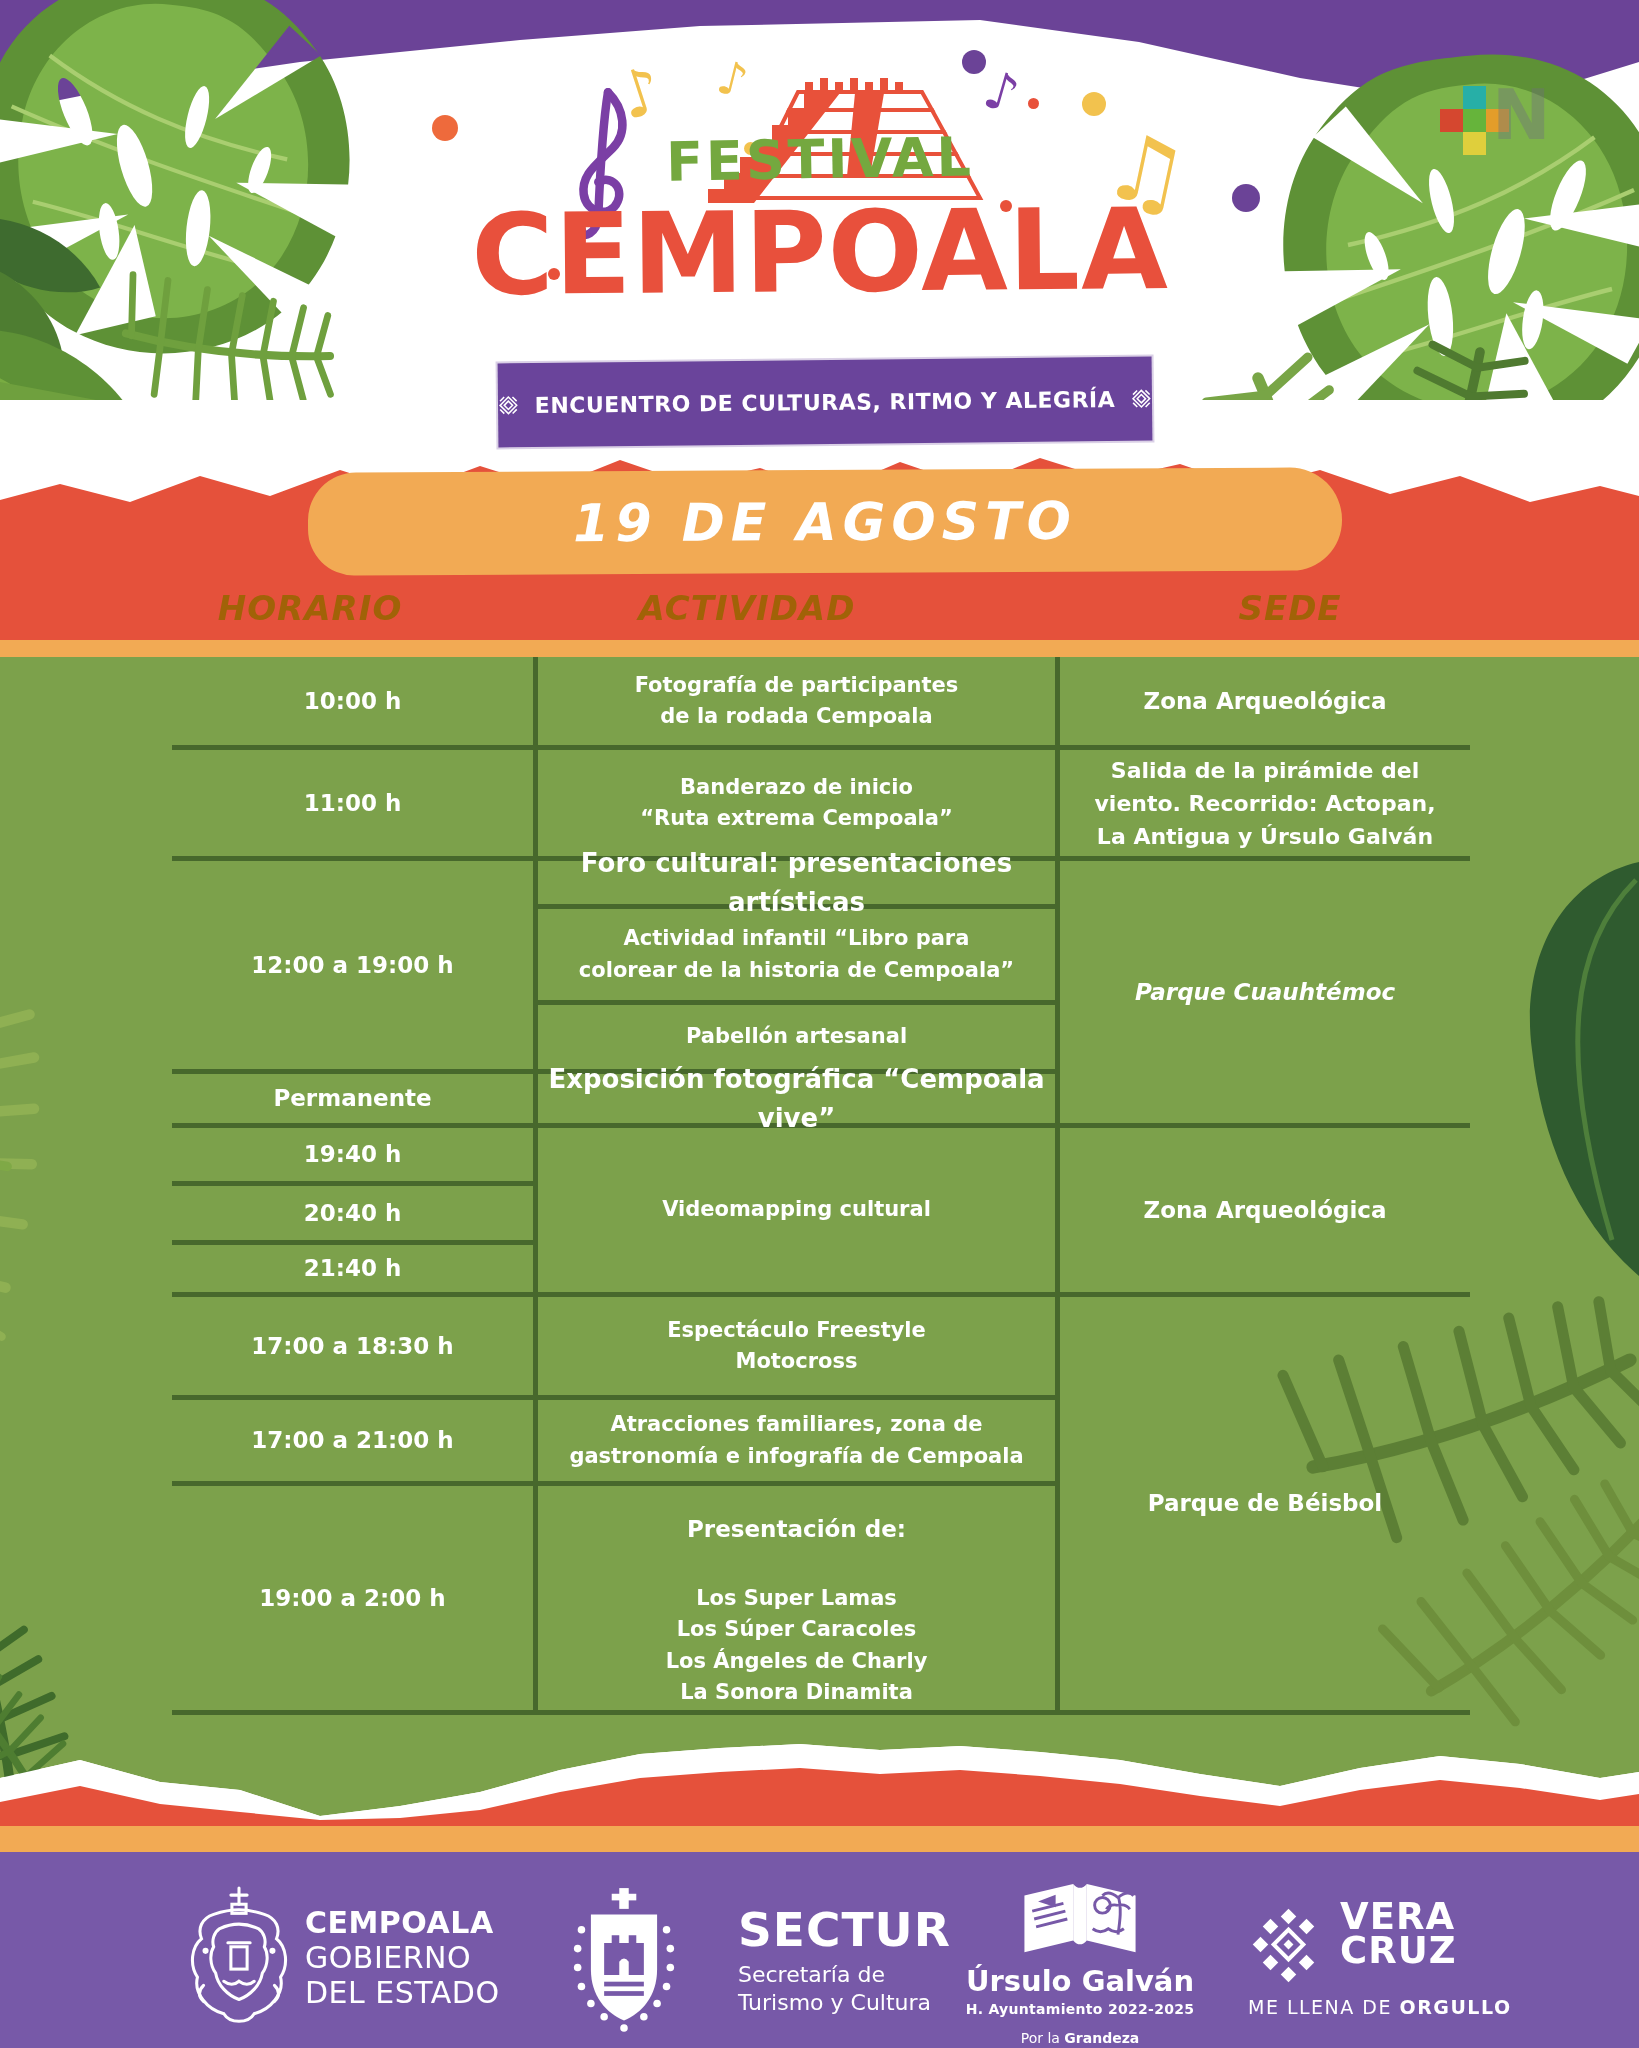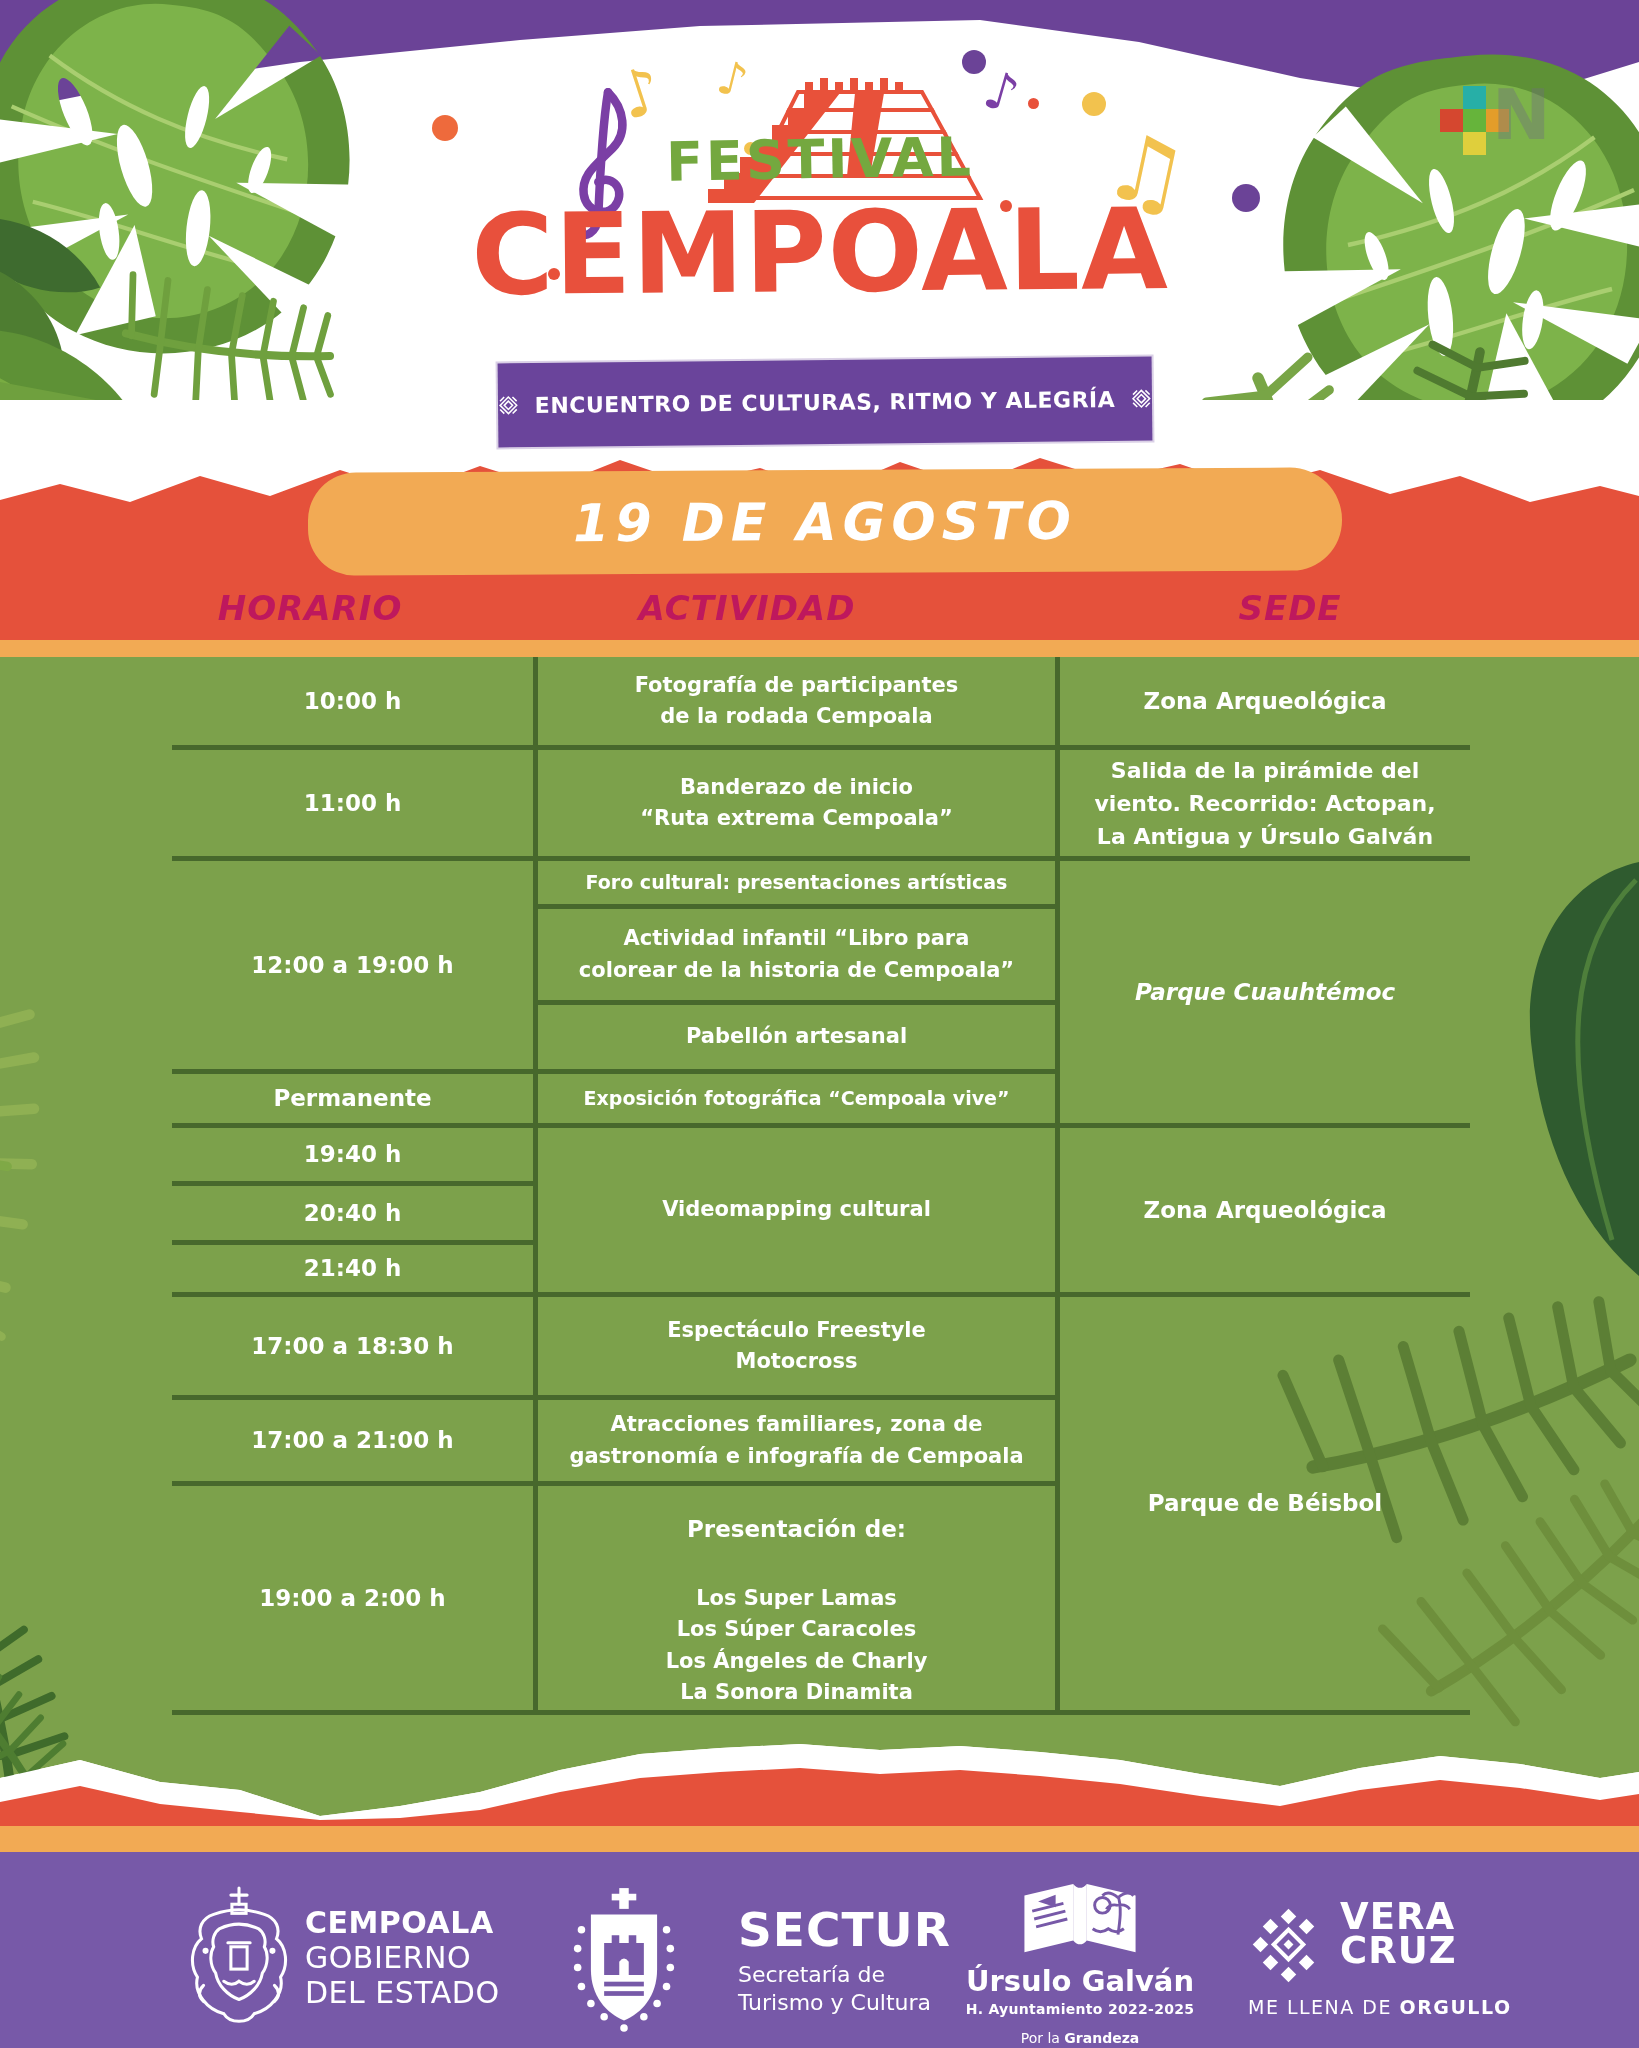--- a/index.html
+++ b/index.html
@@ -18,32 +18,32 @@
   .subtitle-text{color:#fff;font-size:22px;font-weight:bold;letter-spacing:0.5px;white-space:nowrap;}
 
   .deco{position:absolute;z-index:3;}
   .dot{position:absolute;border-radius:50%;z-index:3;}
   .note{position:absolute;z-index:3;font-family:"DejaVu Sans",sans-serif;font-weight:bold;}
 
   
   .date-banner{position:absolute;left:308px;top:470px;width:1034px;height:103px;background:#F2AA54;
     border-radius:48px 52px 50px 46px;transform:rotate(-0.3deg);display:flex;align-items:center;justify-content:center;z-index:4;}
   .date-text{color:#fff;font-size:52px;font-weight:bold;font-style:italic;letter-spacing:6px;}
-  .col-head{position:absolute;top:588px;transform:translateX(-50%);color:#be185d;font-size:34px;
+  .col-head{position:absolute;top:588px;transform:translateX(-50%);color:#a16207;font-size:34px;
     font-weight:bold;font-style:italic;letter-spacing:1px;z-index:4;white-space:nowrap;}
 
   
   .schedule{position:absolute;left:172px;top:657px;display:grid;z-index:3;
     grid-template-columns:361px 527px 410px;
     grid-template-rows:93px 111px 48px 96px 69px 54px 58px 59px 52px 103px 86px 229px;}
   .cell{display:flex;align-items:center;justify-content:center;flex-direction:column;text-align:center;
     color:#fff;font-weight:bold;font-size:21px;line-height:1.5;padding:4px 10px;box-sizing:border-box;
     white-space:pre-line;}
   .time,.venue{font-size:23px;}
-  .fit{font-size:19px;}
+  .fit{font-size:26px;}
   .v{border-left:5px solid #47682C;border-right:5px solid #47682C;}
   .bb{border-bottom:5px solid #47682C;}
   .presenta{justify-content:flex-start;padding-top:26px;gap:36px;}
   .presenta .ttl{font-size:23px;}
 
   
   .wm{position:absolute;left:1440px;top:86px;width:130px;height:80px;z-index:5;opacity:0.88;}
   .wm .blk{position:absolute;width:23px;height:23px;}
   .wm .n{position:absolute;left:52px;top:-12px;font-size:70px;font-weight:bold;color:rgba(110,110,125,0.45);}
 

